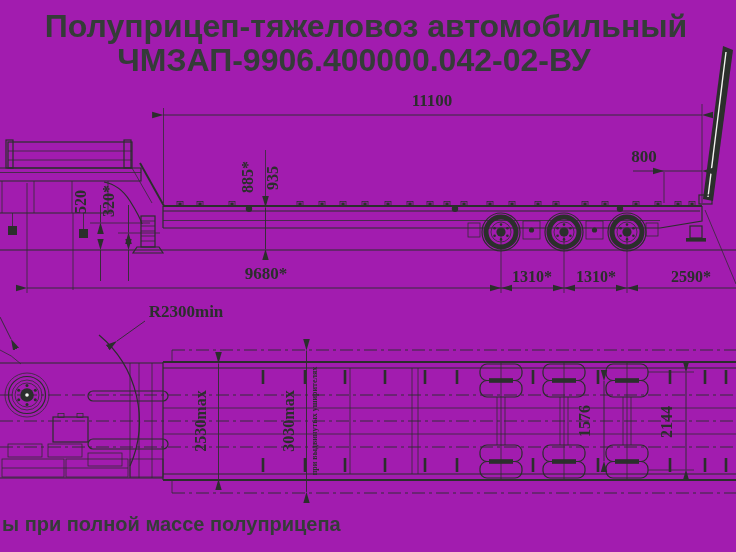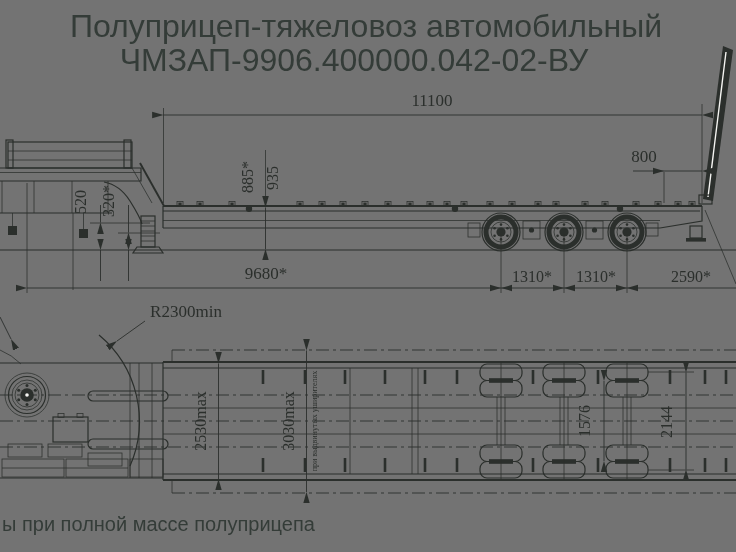--- a/index.html
+++ b/index.html
@@ -1,17 +1,17 @@
 <!DOCTYPE html>
 <html><head>
 <meta charset="utf-8">
 <style>
   html,body{margin:0;padding:0;background:#e8e8e6;}
-  #stage{position:relative;width:736px;height:552px;background:#737373;overflow:hidden;
-         font-family:"Liberation Serif", serif;}
+  #stage{position:relative;width:736px;height:552px;background:#a21caf;overflow:hidden;
+         font-family:"Liberation Serif", serif;font-weight:bold;}
   svg{position:absolute;left:0;top:0;}
   .ln{stroke:#2b2f2c;fill:none;stroke-width:1.2;stroke-linecap:butt;}
   .lnT{stroke:#2b2f2c;fill:none;stroke-width:1.9;}
   .lnt{stroke:#2b2f2c;fill:none;stroke-width:0.75;}
   .dd{stroke:#2b2f2c;fill:none;stroke-width:0.9;stroke-dasharray:13 4 3 4;}
   .fl{fill:#2b2f2c;stroke:none;}
   .dim{stroke:#2b2f2c;fill:none;stroke-width:0.9;}
   text{fill:#2b2f2c;}
   .ttl{font-family:"Liberation Sans",sans-serif;font-size:32px;fill:#343c38;}
   .note{font-family:"Liberation Sans",sans-serif;font-size:20px;fill:#343c38;}

